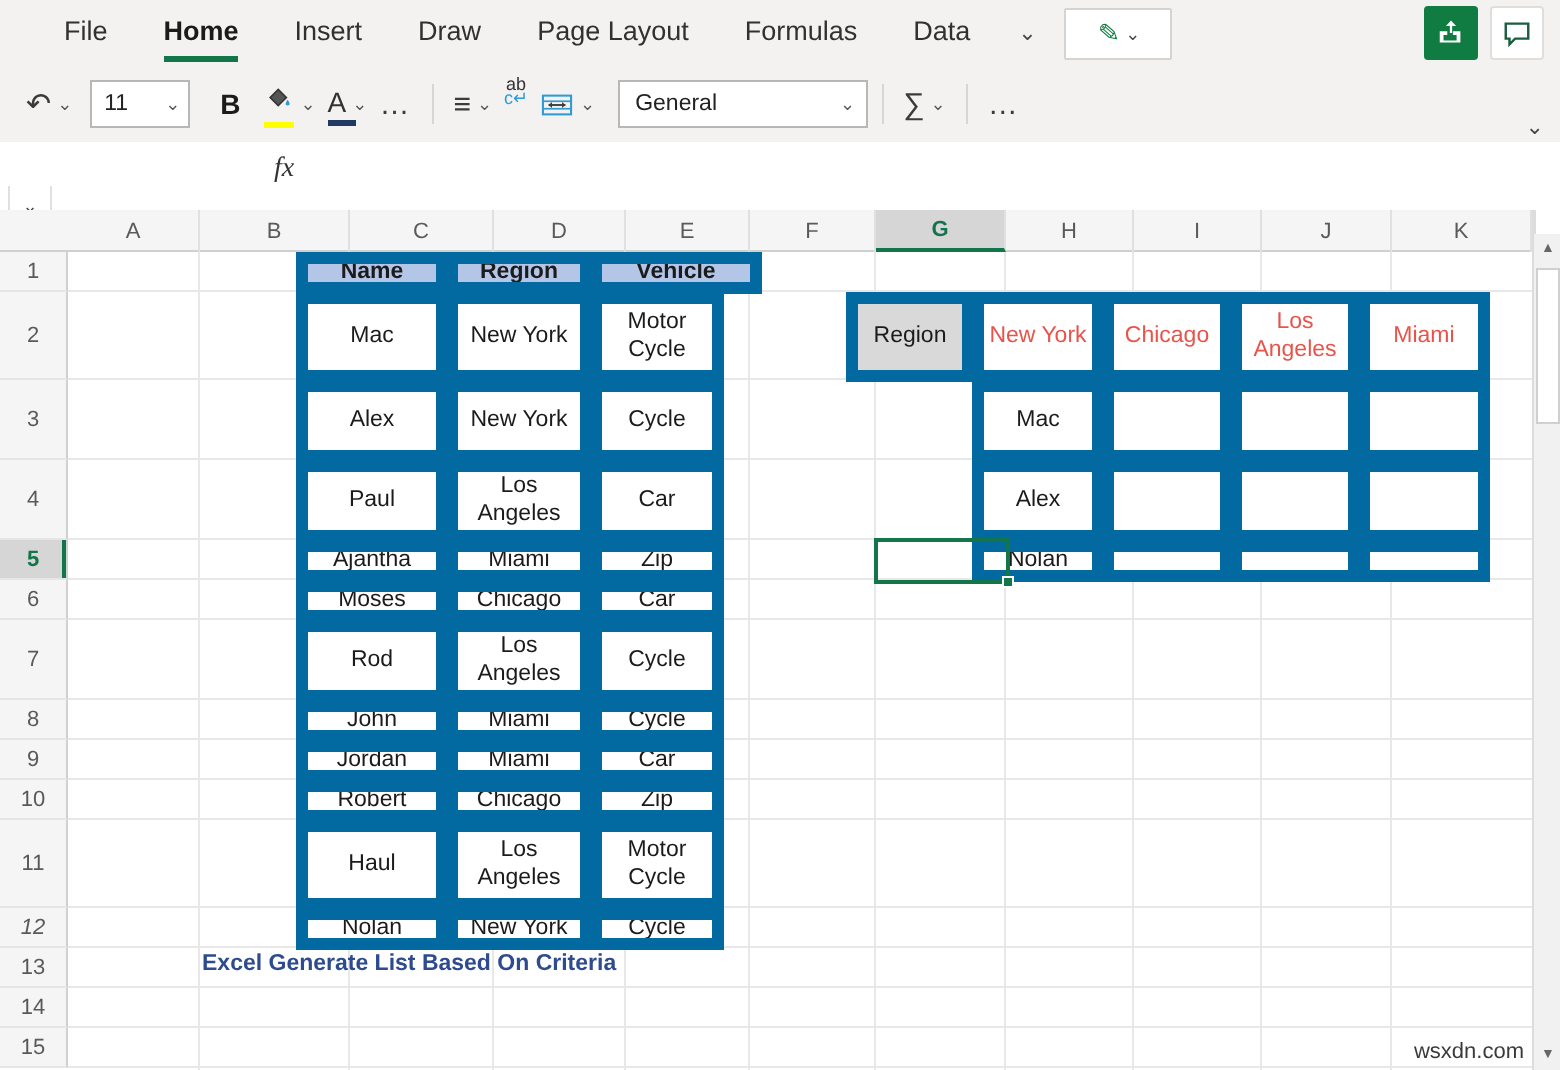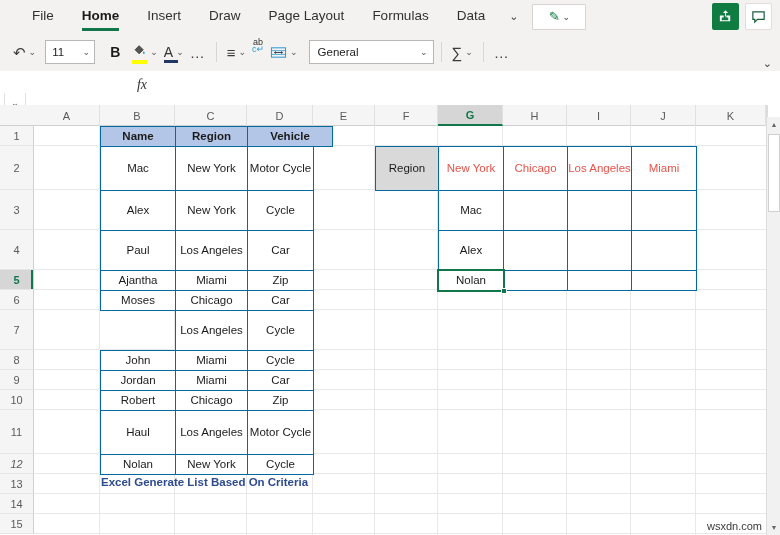--- a/index.html
+++ b/index.html
@@ -134,21 +134,21 @@
   }
 
   .gridlines { position: absolute; left: 34px; top: 21px; width: 732px; height: 409px; overflow: hidden; }
   .gl-v { position: absolute; top: 0; bottom: 0; width: 1px; background: #e8e8e8; }
   .gl-h { position: absolute; left: 0; right: 0; height: 1px; background: #e8e8e8; }
 
   
   .dcell {
     position: absolute; display: flex; align-items: center; justify-content: center;
     font-size: 11.5px; color: #1b1b1b; text-align: center; line-height: 1.15;
-    border: 1px solid #0369a1; background: #fff; overflow: hidden;
+    border: 6px solid #0369a1; background: #fff; overflow: hidden; margin-left: 48px;
   }
   .dcell.hdr { background: #b4c6e7; font-weight: 700; }
   .dcell.lgray { background: #d9d9d9; }
   .dcell.dgray { background: #a6a6a6; }
   .dcell.redtxt { color: #e8534a; }
 
   .selcell {
     position: absolute; border: 2px solid #13754a; background: transparent;
     pointer-events: none; z-index: 5;
   }
@@ -386,20 +386,21 @@
     <div class="dcell" style="left:247px;top:125px;width:67px;height:41px;">Car</div>
 
     <div class="dcell" style="left:100px;top:165px;width:76px;height:21px;">Ajantha</div>
     <div class="dcell" style="left:175px;top:165px;width:73px;height:21px;">Miami</div>
     <div class="dcell" style="left:247px;top:165px;width:67px;height:21px;">Zip</div>
 
     <div class="dcell" style="left:100px;top:185px;width:76px;height:21px;">Moses</div>
     <div class="dcell" style="left:175px;top:185px;width:73px;height:21px;">Chicago</div>
     <div class="dcell" style="left:247px;top:185px;width:67px;height:21px;">Car</div>
 
+    <div class="dcell" style="left:100px;top:205px;width:76px;height:41px;">Rod</div>
     <div class="dcell" style="left:175px;top:205px;width:73px;height:41px;">Los Angeles</div>
     <div class="dcell" style="left:247px;top:205px;width:67px;height:41px;">Cycle</div>
 
     <div class="dcell" style="left:100px;top:245px;width:76px;height:21px;">John</div>
     <div class="dcell" style="left:175px;top:245px;width:73px;height:21px;">Miami</div>
     <div class="dcell" style="left:247px;top:245px;width:67px;height:21px;">Cycle</div>
 
     <div class="dcell" style="left:100px;top:265px;width:76px;height:21px;">Jordan</div>
     <div class="dcell" style="left:175px;top:265px;width:73px;height:21px;">Miami</div>
     <div class="dcell" style="left:247px;top:265px;width:67px;height:21px;">Car</div>

